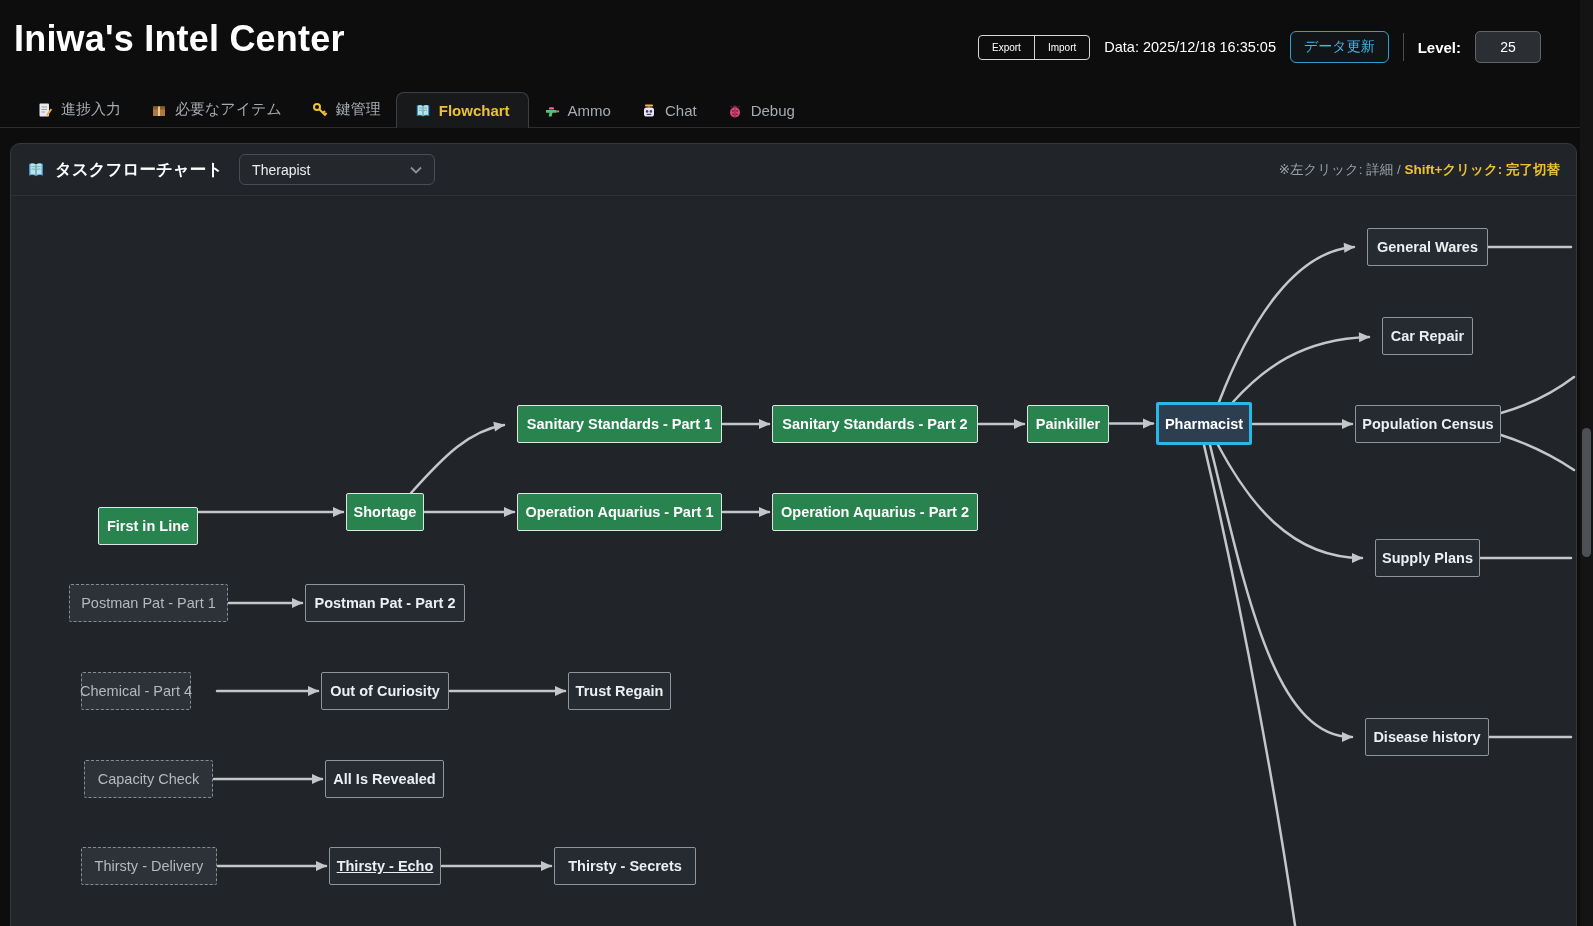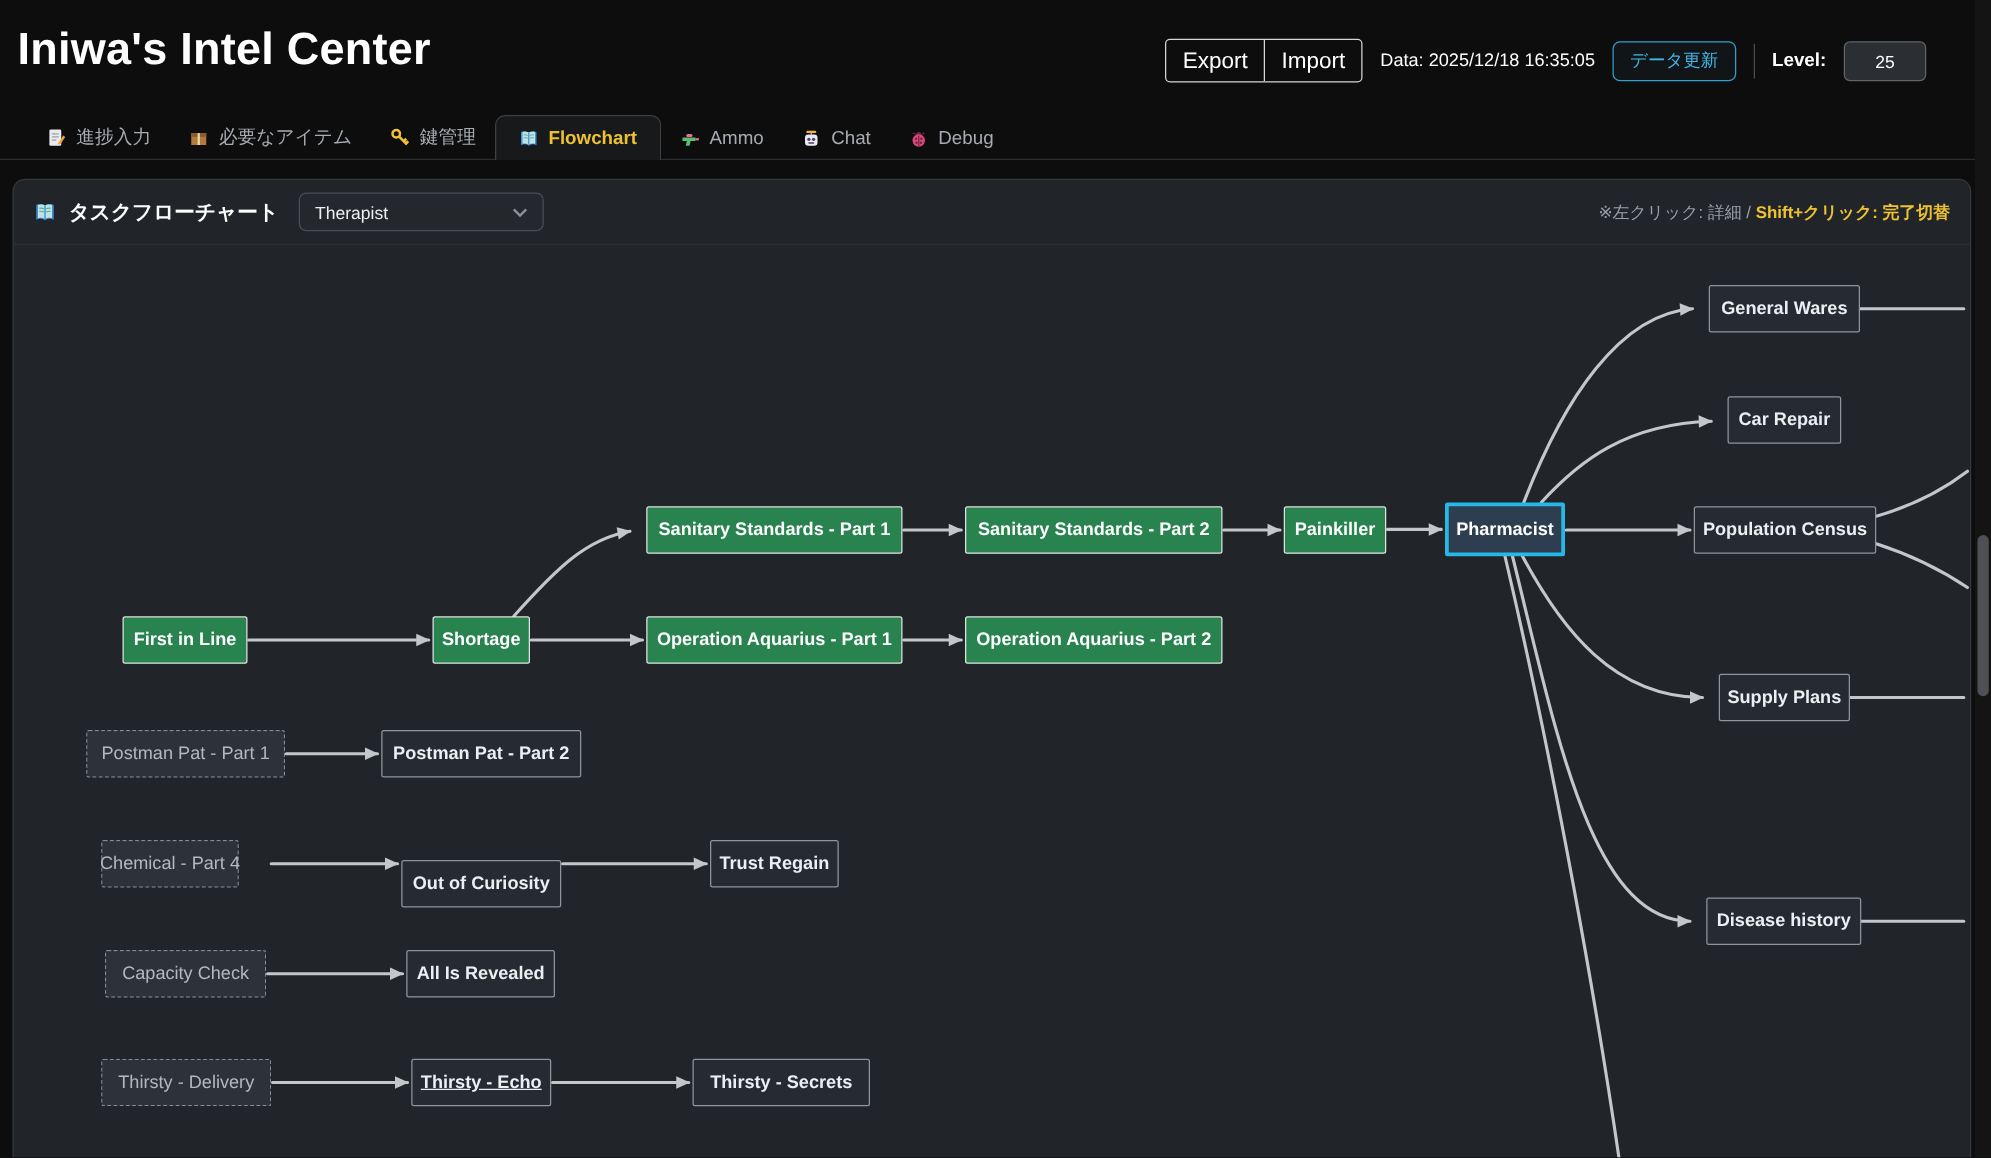--- a/index.html
+++ b/index.html
@@ -3,21 +3,21 @@
 <meta charset="utf-8">
 <style>
   html,body{margin:0;padding:0;background:#0d0d0d;}
   .page{position:relative;width:1593px;height:926px;background:#0d0d0d;overflow:hidden;
         font-family:"Liberation Sans","DejaVu Sans",sans-serif;color:#e8eaed;}
 
   
   .app-title{position:absolute;left:14px;top:18px;font-size:36px;font-weight:700;color:#ffffff;letter-spacing:.2px;}
   .header-right{position:absolute;top:31px;right:52px;display:flex;align-items:center;gap:14px;}
   .btn-group{display:flex;border:1px solid #d4d6d8;border-radius:4px;overflow:hidden;}
-  .btn-group button{background:transparent;color:#fff;border:none;font-size:18px;padding:6px 13px;cursor:pointer;
+  .btn-group button{background:transparent;color:#fff;border:none;font-size:10px;padding:6px 13px;cursor:pointer;
         font-family:inherit;}
   .btn-group button + button{border-left:1px solid #d4d6d8;}
   .data-text{font-size:14.5px;color:#ffffff;}
   .refresh-btn{background:rgba(30,40,46,.3);border:1px solid #2f9fce;color:#3fb8e8;font-size:14px;
         padding:6px 13px;border-radius:6px;cursor:pointer;font-family:inherit;}
   .vdiv{width:1px;height:28px;background:#4a4d50;}
   .level-label{font-size:15px;font-weight:700;color:#fff;}
   .level-input{width:60px;height:28px;background:#2b2f34;border:1px solid #5f646a;border-radius:5px;
         color:#fff;font-size:14px;text-align:center;font-family:inherit;}
 
@@ -186,37 +186,37 @@
           <path d="M1222,258 C1252,225 1290,195 1358,193" fill="none" stroke="#c4c7ca" stroke-width="2.5" stroke-linecap="round" marker-end="url(#arw)"></path>
           <path d="M1207,301 C1238,359 1280,414 1351,414" fill="none" stroke="#c4c7ca" stroke-width="2.5" stroke-linecap="round" marker-end="url(#arw)"></path>
           <path d="M1199,301 C1234,442 1262,593 1341,593" fill="none" stroke="#c4c7ca" stroke-width="2.5" stroke-linecap="round" marker-end="url(#arw)"></path>
           <path d="M1193,301 C1232,467 1268,667 1287,802" fill="none" stroke="#c4c7ca" stroke-width="2.5" stroke-linecap="round"></path>
           <path d="M1490,269 C1518,261 1542,249 1563,233" fill="none" stroke="#c4c7ca" stroke-width="2.5" stroke-linecap="round"></path>
           <path d="M1490,291 C1518,300 1542,312 1563,326" fill="none" stroke="#c4c7ca" stroke-width="2.5" stroke-linecap="round"></path>
           <path d="M1477,103 L1560,103" fill="none" stroke="#c4c7ca" stroke-width="2.5" stroke-linecap="round"></path>
           <path d="M1469,414 L1560,414" fill="none" stroke="#c4c7ca" stroke-width="2.5" stroke-linecap="round"></path>
           <path d="M1478,593 L1560,593" fill="none" stroke="#c4c7ca" stroke-width="2.5" stroke-linecap="round"></path>
         </svg>
-        <div class="flow-node done" style="left: 87px; top: 349px; width: 100px; height: 38px;">First in Line</div>
+        <div class="flow-node done" style="left: 87px; top: 363px; width: 100px; height: 38px;">First in Line</div>
         <div class="flow-node done" style="left: 335px; top: 349px; width: 78px; height: 38px;">Shortage</div>
         <div class="flow-node done" style="left: 506px; top: 261px; width: 205px; height: 38px;">Sanitary Standards - Part 1</div>
         <div class="flow-node done" style="left: 761px; top: 261px; width: 206px; height: 38px;">Sanitary Standards - Part 2</div>
         <div class="flow-node done" style="left: 1016px; top: 261px; width: 82px; height: 38px;">Painkiller</div>
         <div class="flow-node selected" style="left: 1145px; top: 258px; width: 96px; height: 43px;">Pharmacist</div>
         <div class="flow-node done" style="left: 506px; top: 349px; width: 205px; height: 38px;">Operation Aquarius - Part 1</div>
         <div class="flow-node done" style="left: 761px; top: 349px; width: 206px; height: 38px;">Operation Aquarius - Part 2</div>
         <div class="flow-node default" style="left: 1356px; top: 84px; width: 121px; height: 38px;">General Wares</div>
         <div class="flow-node default" style="left: 1371px; top: 173px; width: 91px; height: 38px;">Car Repair</div>
         <div class="flow-node default" style="left: 1344px; top: 261px; width: 146px; height: 38px;">Population Census</div>
         <div class="flow-node default" style="left: 1364px; top: 395px; width: 105px; height: 38px;">Supply Plans</div>
         <div class="flow-node default" style="left: 1354px; top: 574px; width: 124px; height: 38px;">Disease history</div>
         <div class="flow-node locked" style="left: 58px; top: 440px; width: 159px; height: 38px;">Postman Pat - Part 1</div>
         <div class="flow-node default" style="left: 294px; top: 440px; width: 160px; height: 38px;">Postman Pat - Part 2</div>
         <div class="flow-node locked" style="left: 70px; top: 528px; width: 110px; height: 38px;">Chemical - Part 4</div>
-        <div class="flow-node default" style="left: 310px; top: 544px; width: 128px; height: 38px;">Out of Curiosity</div>
+        <div class="flow-node default" style="left: 310px; top: 528px; width: 128px; height: 38px;">Out of Curiosity</div>
         <div class="flow-node default" style="left: 557px; top: 528px; width: 103px; height: 38px;">Trust Regain</div>
         <div class="flow-node locked" style="left: 73px; top: 616px; width: 129px; height: 38px;">Capacity Check</div>
         <div class="flow-node default" style="left: 314px; top: 616px; width: 119px; height: 38px;">All Is Revealed</div>
         <div class="flow-node locked" style="left: 70px; top: 703px; width: 136px; height: 38px;">Thirsty - Delivery</div>
         <div class="flow-node default" style="left: 318px; top: 703px; width: 112px; height: 38px; text-decoration: underline;">Thirsty - Echo</div>
         <div class="flow-node default" style="left: 543px; top: 703px; width: 142px; height: 38px;">Thirsty - Secrets</div>
       </div>
     <div class="panel-header">
       <div class="panel-title">
         <span class="ticon">

